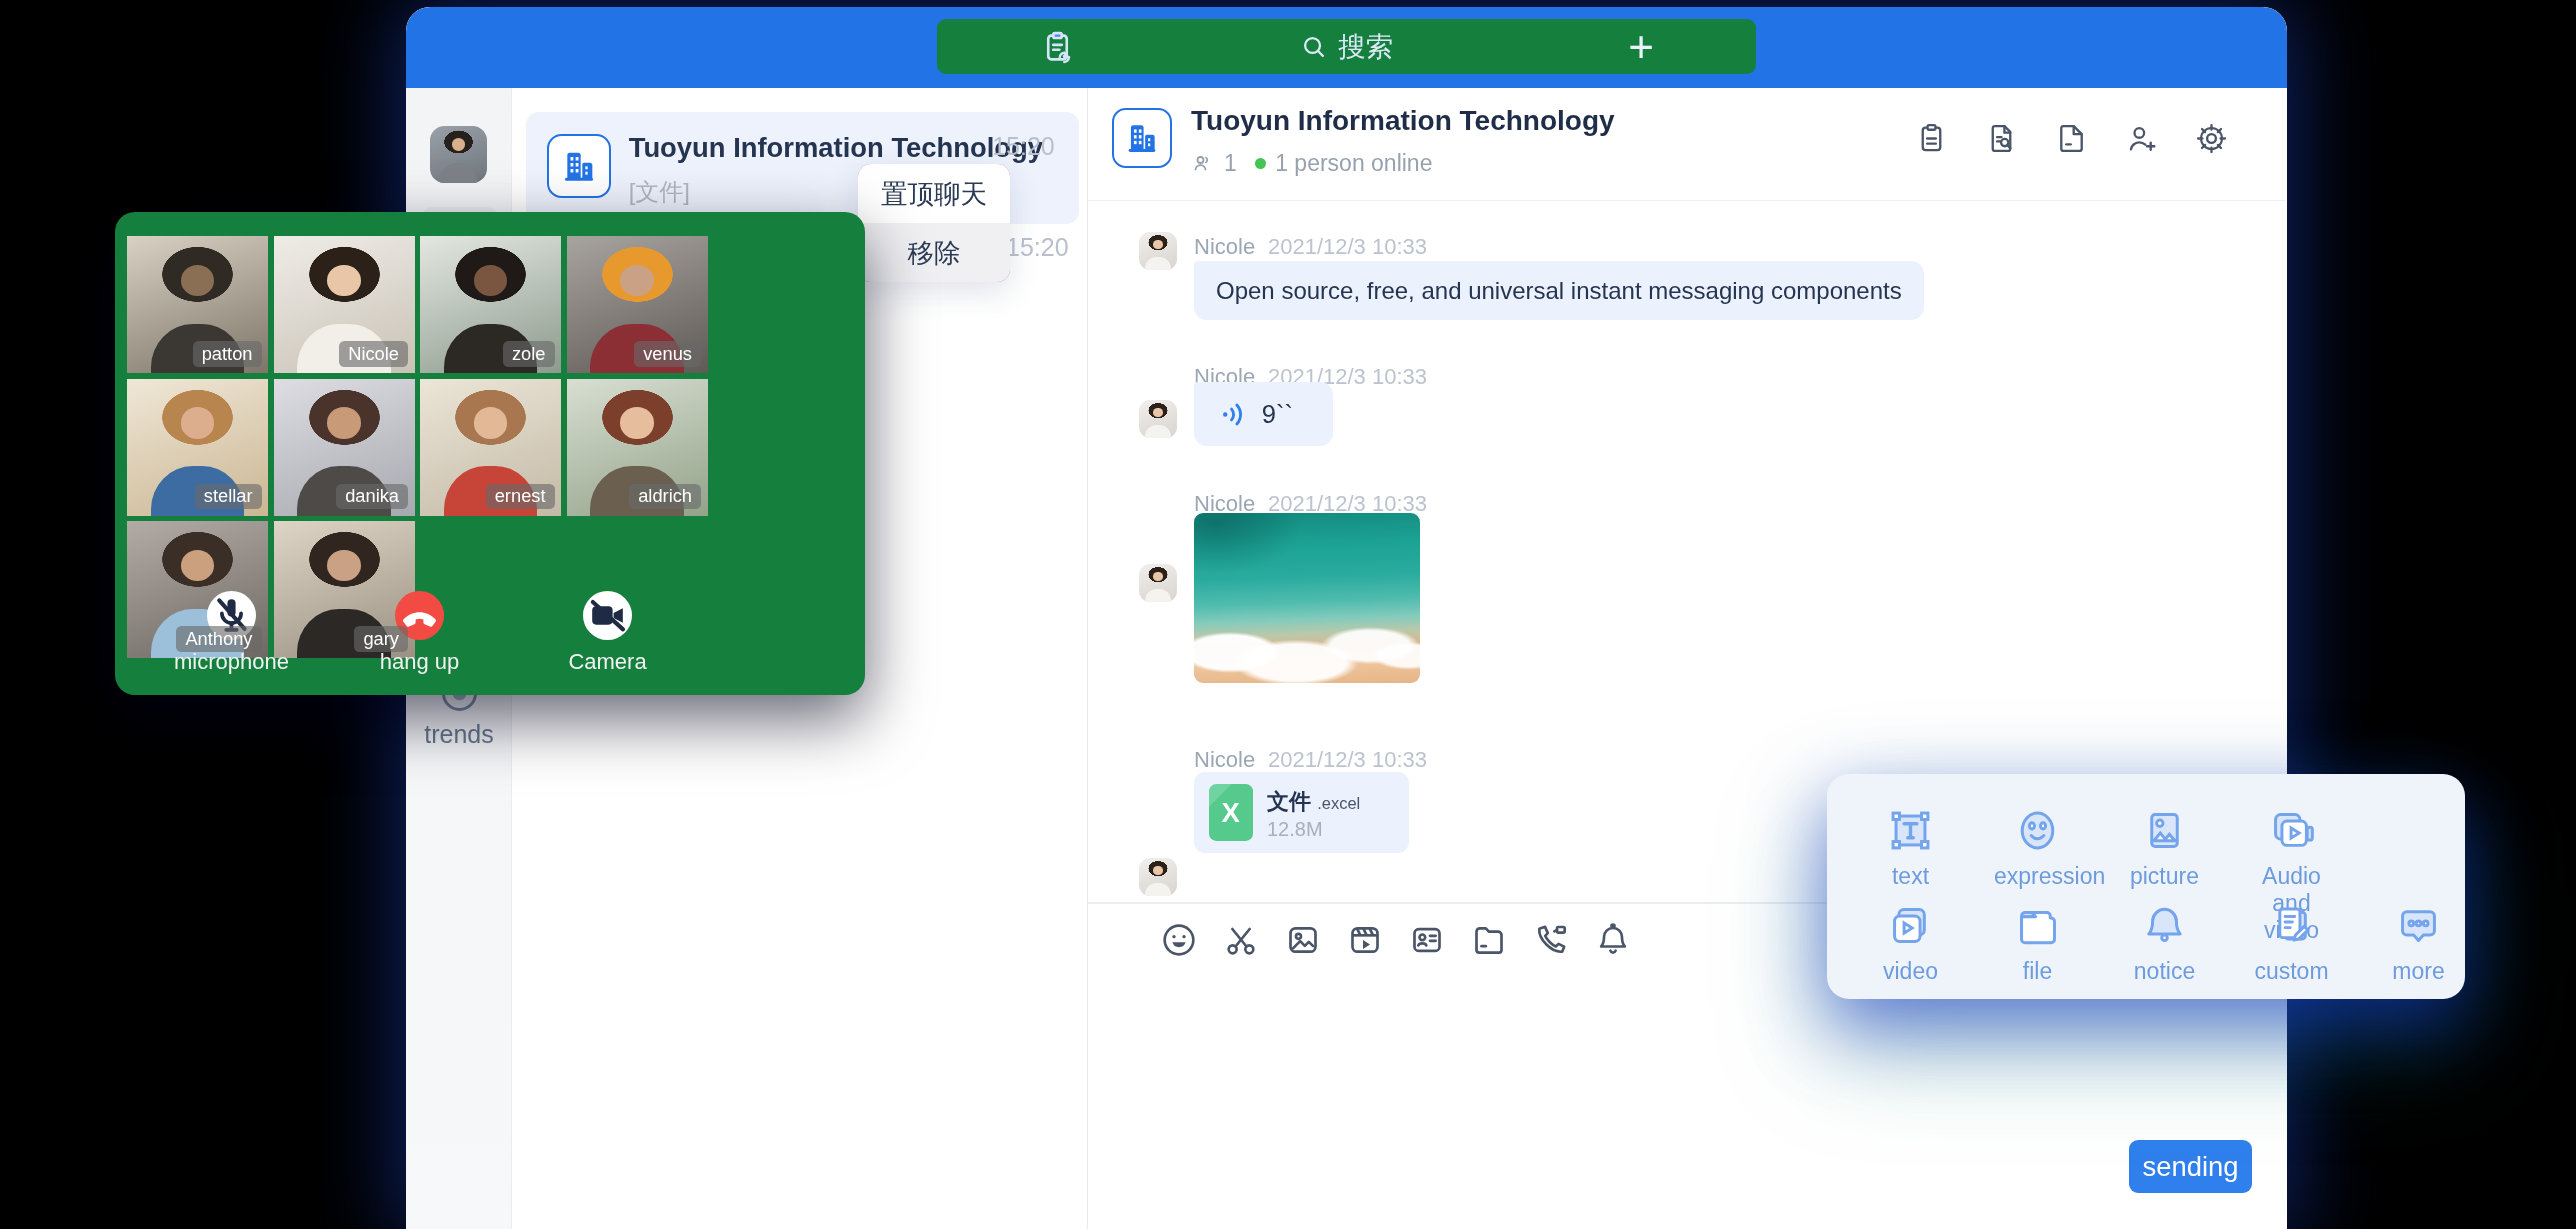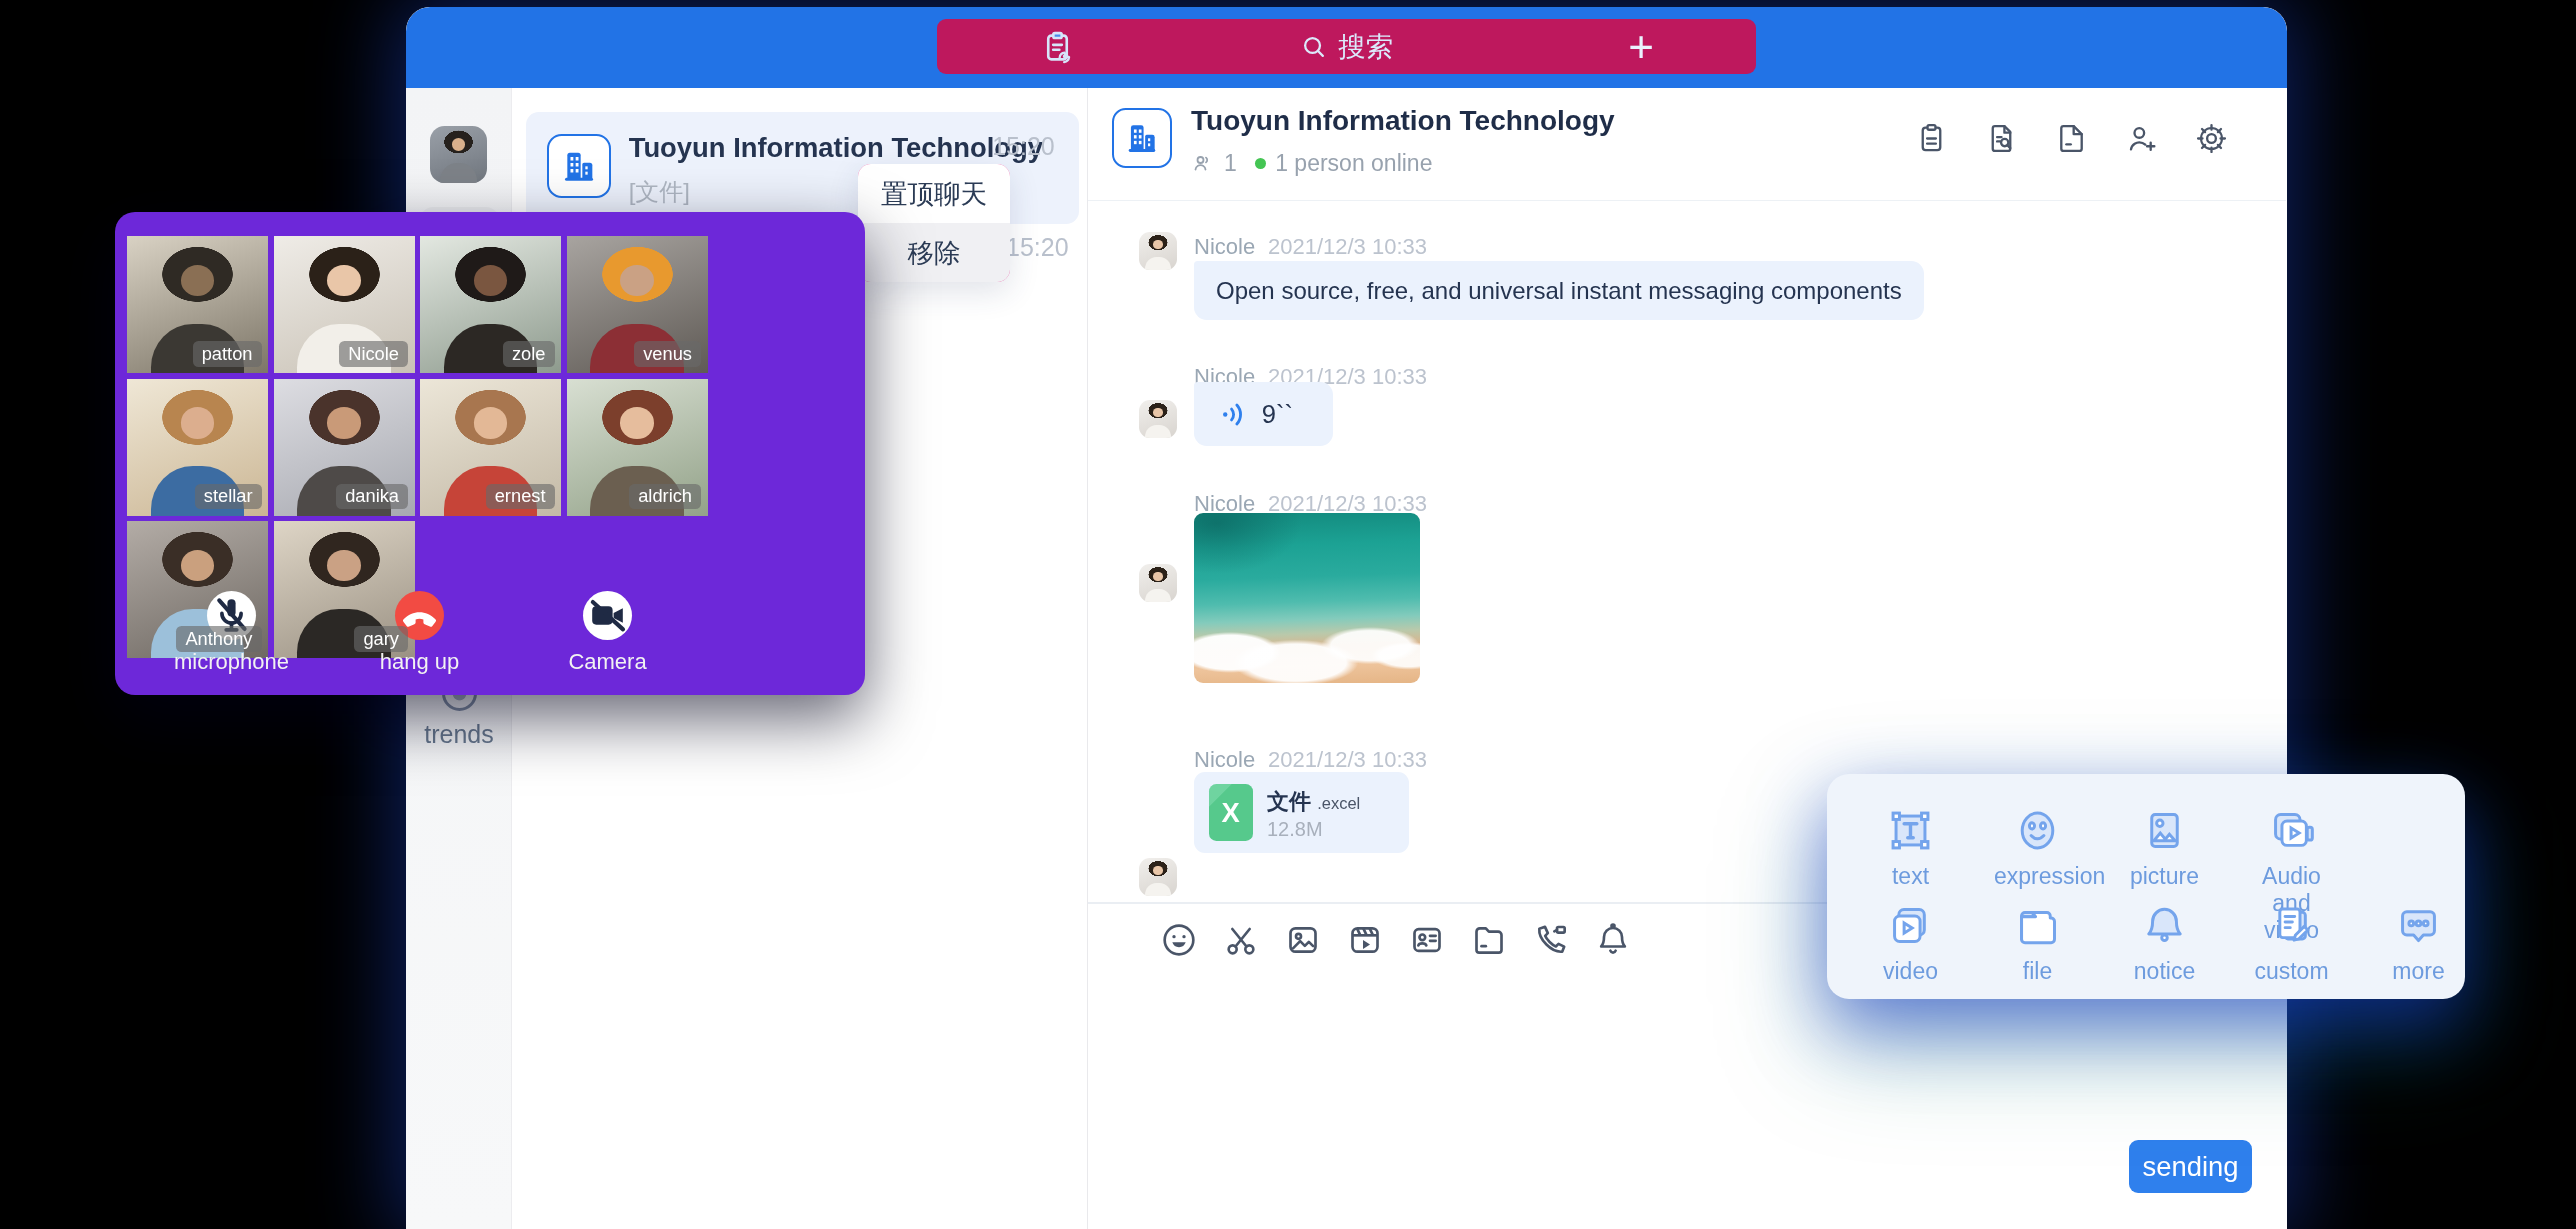--- a/index.html
+++ b/index.html
@@ -4,21 +4,21 @@
 <style>
   html,body{margin:0;padding:0;}
   body{width:2576px;height:1229px;background:#000;font-family:"Liberation Sans","DejaVu Sans",sans-serif;position:relative;overflow:hidden;}
   *{box-sizing:border-box;}
 
   
   .window{position:absolute;left:406px;top:7.3px;width:1881px;height:1222px;background:#fff;border-radius:24px 24px 0 0;box-shadow:0 0 82px 11px rgba(28,70,210,.45);overflow:hidden;}
 
   
   .topbar{position:absolute;left:0;top:0;width:1881px;height:81px;background:#2273E6;border-radius:24px 24px 0 0;}
-  .search-pill{position:absolute;left:531px;top:12px;width:819px;height:55px;background:#be185d;border-radius:9.1px;display:flex;align-items:center;justify-content:space-between;padding:0 102px;color:#E9F1FD;}
+  .search-pill{position:absolute;left:531px;top:12px;width:819px;height:55px;background:#15803d;border-radius:9.1px;display:flex;align-items:center;justify-content:space-between;padding:0 102px;color:#E9F1FD;}
   .pill-center{position:absolute;left:0;right:0;top:0;bottom:0;display:flex;align-items:center;justify-content:center;gap:11px;color:#DCE9FB;font-size:27.4px;}
   .plus-glyph{font-size:44px;font-weight:300;line-height:1;color:#EAF2FE;z-index:2;}
   .pill-icon{z-index:2;display:flex;}
 
   
   .rail{position:absolute;left:0;top:81px;width:106px;height:1142px;background:linear-gradient(180deg,#F3F4F6,#F7F8F9);border-right:0.9px solid #ECECEF;}
   .avatar-self{position:absolute;left:24px;top:38px;width:57px;height:57px;border-radius:14.6px;}
   .rail-pill{position:absolute;left:12.8px;top:119px;width:81px;height:64px;border-radius:14.6px;background:#EBECEF;}
   .trends-item{position:absolute;left:0;top:588px;width:106px;text-align:center;color:#68798F;}
   .trends-ring{width:35px;height:35px;border:3.7px solid #8391A6;border-radius:50%;margin:0 auto;background:radial-gradient(circle at 50% 50%, #aab4c4 0 6.4px, transparent 7.3px);}
@@ -69,21 +69,21 @@
   .file-ext{font-size:16.5px;font-weight:400;color:#4A5568;}
   .file-size{position:absolute;left:73px;top:46px;font-size:20px;color:#A8B0BC;}
 
   
   .tool-divider{position:absolute;left:0;top:814px;width:1198px;height:1.8px;background:#EAEEF3;}
   .toolbar{position:absolute;left:71px;top:832px;display:flex;gap:22px;color:#4A5568;}
   .tb-icon{width:40px;height:40px;display:flex;}
   .send-btn{position:absolute;left:1041px;top:1052px;width:123px;height:53px;background:#2F80ED;border-radius:9.1px;color:#fff;font-size:27.4px;display:flex;align-items:center;justify-content:center;}
 
   
-  .call{position:absolute;left:115px;top:212px;width:750px;height:483px;background:#6d28d9;border-radius:20px;box-shadow:0 24px 64px rgba(0,0,25,.6);z-index:40;}
+  .call{position:absolute;left:115px;top:212px;width:750px;height:483px;background:#15803d;border-radius:20px;box-shadow:0 24px 64px rgba(0,0,25,.6);z-index:40;}
   .tiles{position:absolute;left:12px;top:24px;width:726px;display:flex;flex-wrap:wrap;gap:5.5px;}
   .tile{width:141px;height:137px;position:relative;}
   .person{position:relative;overflow:hidden;background:radial-gradient(40% 32% at 50% 28%, var(--hair) 0 62%, transparent 63%),linear-gradient(160deg,var(--bg1),var(--bg2));}
   .person::before{content:"";position:absolute;left:38%;top:21%;width:24%;height:23%;border-radius:50%;background:var(--skin);}
   .person::after{content:"";position:absolute;left:17%;bottom:-6%;width:66%;height:42%;border-radius:45% 45% 0 0/75% 75% 0 0;background:var(--shirt);}
   .name-tag{position:absolute;right:6.4px;bottom:6.4px;background:rgba(105,105,105,.62);border-radius:5.5px;padding:1.8px 9.1px;font-size:18.3px;color:#fff;z-index:2;}
   .call-timer{position:absolute;left:0;top:340px;width:750px;text-align:center;color:#F2F2F2;font-size:24px;}
   .call-btns{position:absolute;left:0;top:379px;width:609px;display:flex;justify-content:center;gap:60px;}
   .cbtn{width:128px;text-align:center;color:#F2F2F2;font-size:22px;}
   .cbtn .circ{width:49px;height:49px;border-radius:50%;margin:0 auto 9.1px;display:flex;align-items:center;justify-content:center;}

